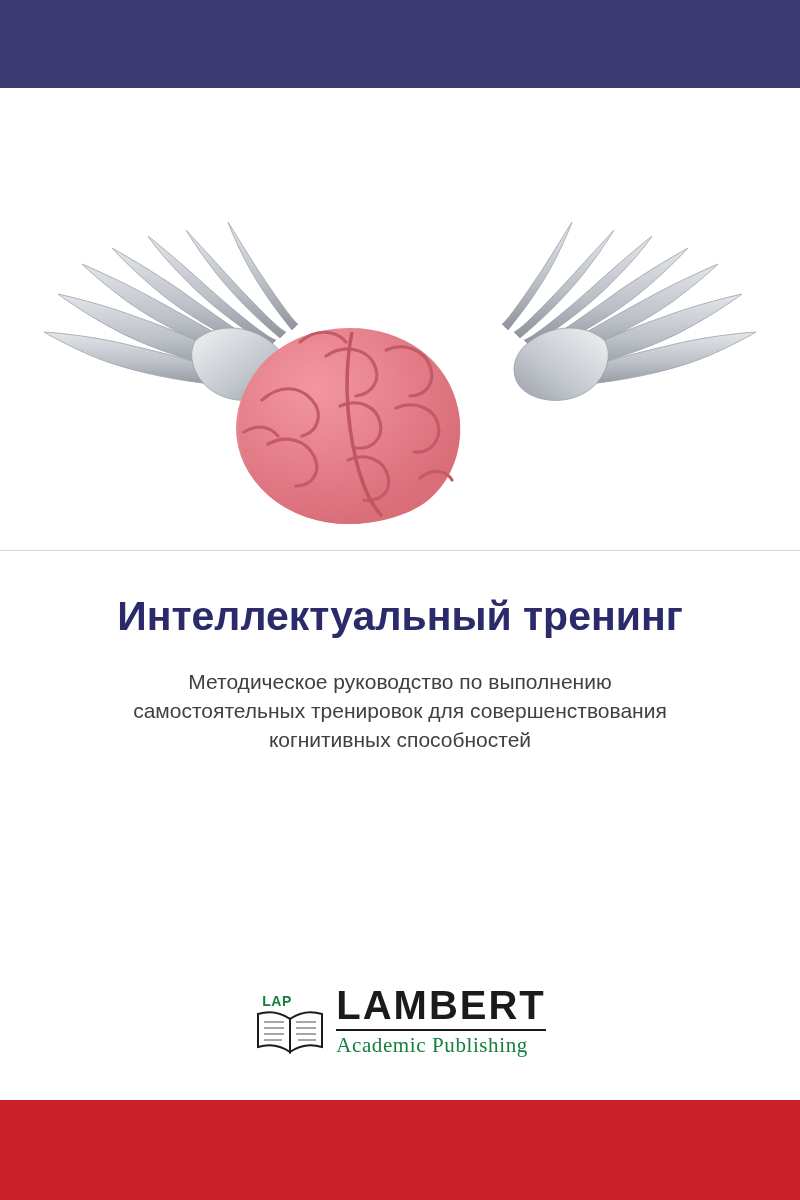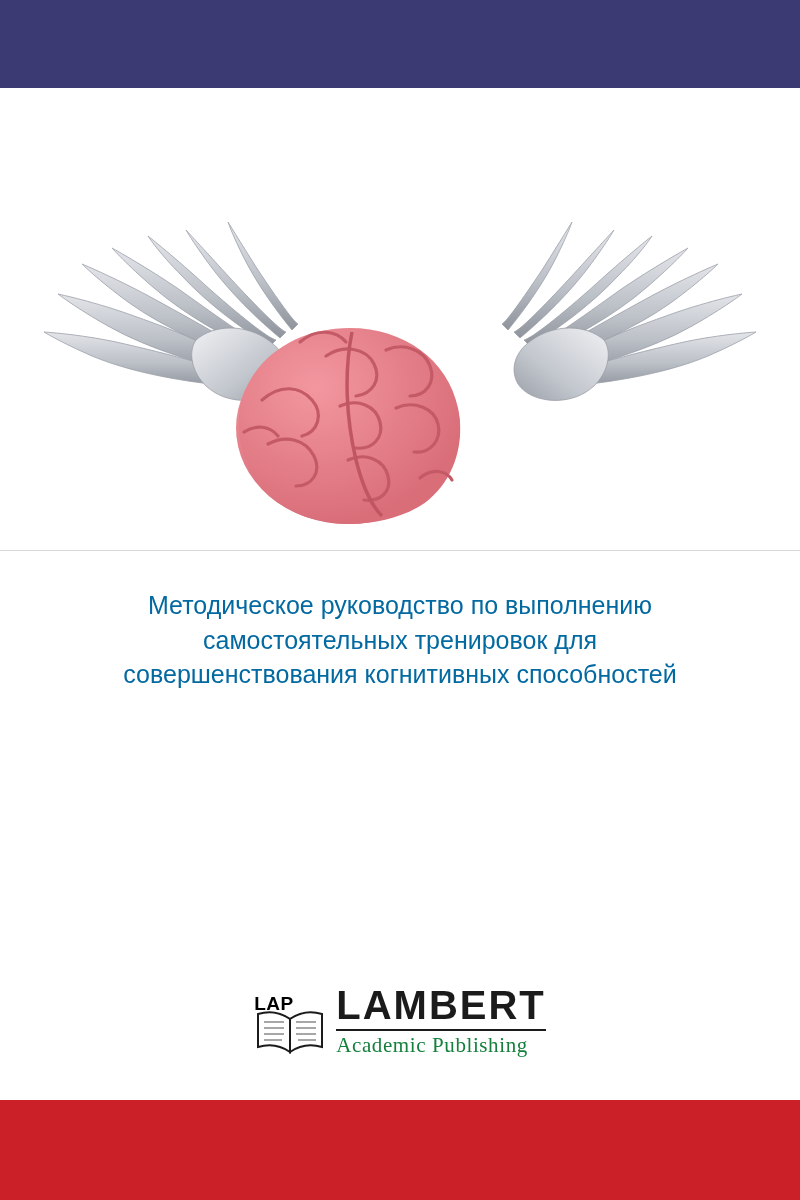--- a/index.html
+++ b/index.html
@@ -64,22 +64,22 @@
   }
   .title {
     font-size: 41px;
     font-weight: bold;
     color: #2b2a6b;
     line-height: 1.18;
     margin-top: 32px;
     padding: 0 90px;
   }
   .subtitle {
-    font-size: 25px;
-    color: #0369a1;
+    font-size: 21px;
+    color: #404040;
     line-height: 1.38;
     margin-top: 28px;
     padding: 0 100px;
   }
   
   .publisher {
     position: absolute;
     left: 0;
     top: 985px;
     width: 800px;
@@ -91,25 +91,25 @@
     justify-content: center;
     gap: 8px;
   }
   .pub-mark {
     position: relative;
     width: 74px;
     height: 62px;
   }
   .pub-lap {
     position: absolute;
-    left: 0;
+    left: 8px;
     top: -2px;
-    font-size: 19px;
+    font-size: 14px;
     font-weight: bold;
-    color: #000000;
+    color: #15803d;
     letter-spacing: 0.5px;
   }
   .pub-words { text-align: left; }
   .pub-name {
     font-size: 40px;
     font-weight: bold;
     color: #1b1b1b;
     letter-spacing: 2px;
     line-height: 1;
   }
@@ -207,20 +207,21 @@
         </g>
 
         <path d="M352 244 C344 284 346 330 356 372 C364 404 374 420 382 428" fill="none" stroke="#c05662" stroke-width="3.5"></path>
       </g>
     </svg>
   </div>
 
   <div class="hairline"></div>
 
   <div class="text-block">
+    <div class="title">Интеллектуальный тренинг</div>
     <div class="subtitle">Методическое руководство по выполнению самостоятельных тренировок для совершенствования когнитивных способностей</div>
   </div>
 
   <div class="publisher">
     <div class="pub-row">
       <div class="pub-mark">
         <div class="pub-lap">LAP</div>
         <svg width="74" height="62" viewBox="0 0 74 62" aria-hidden="true">
           <g transform="translate(2,16)">
             <path d="M34 8 C24 1 12 0 2 3 L2 36 C12 33 24 34 34 41 Z" fill="#ffffff" stroke="#1b1b1b" stroke-width="2"></path>

